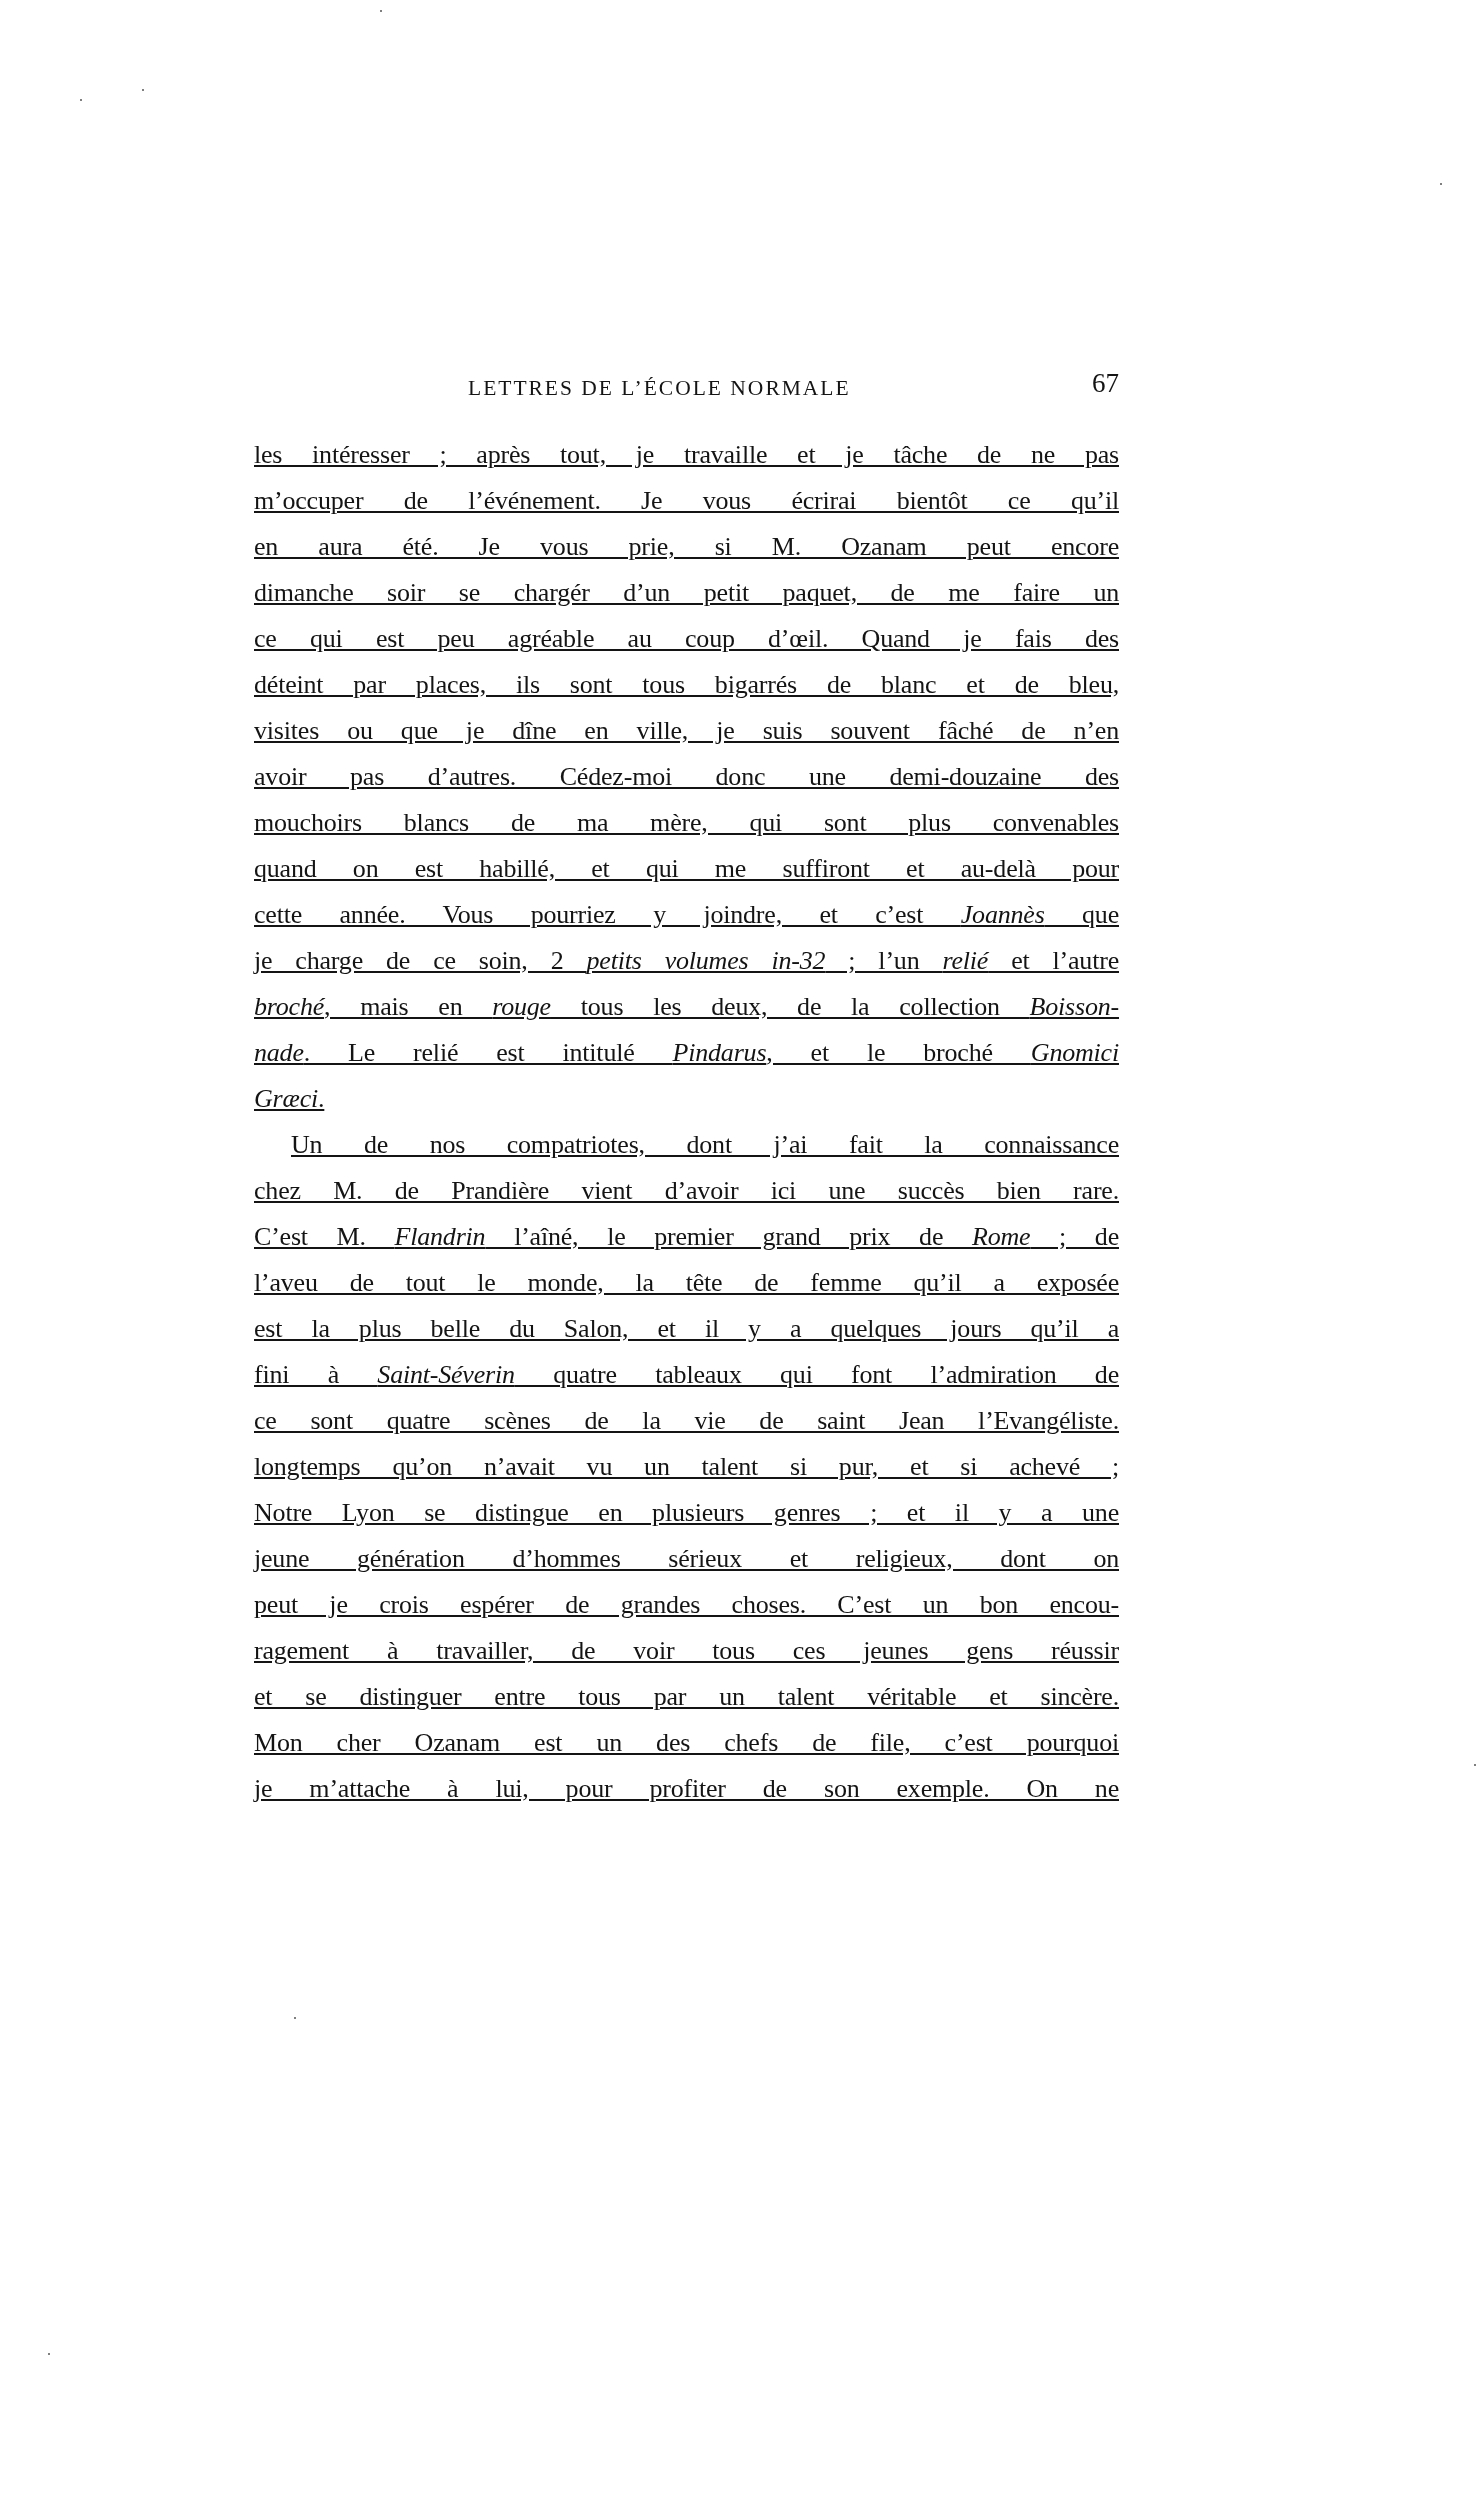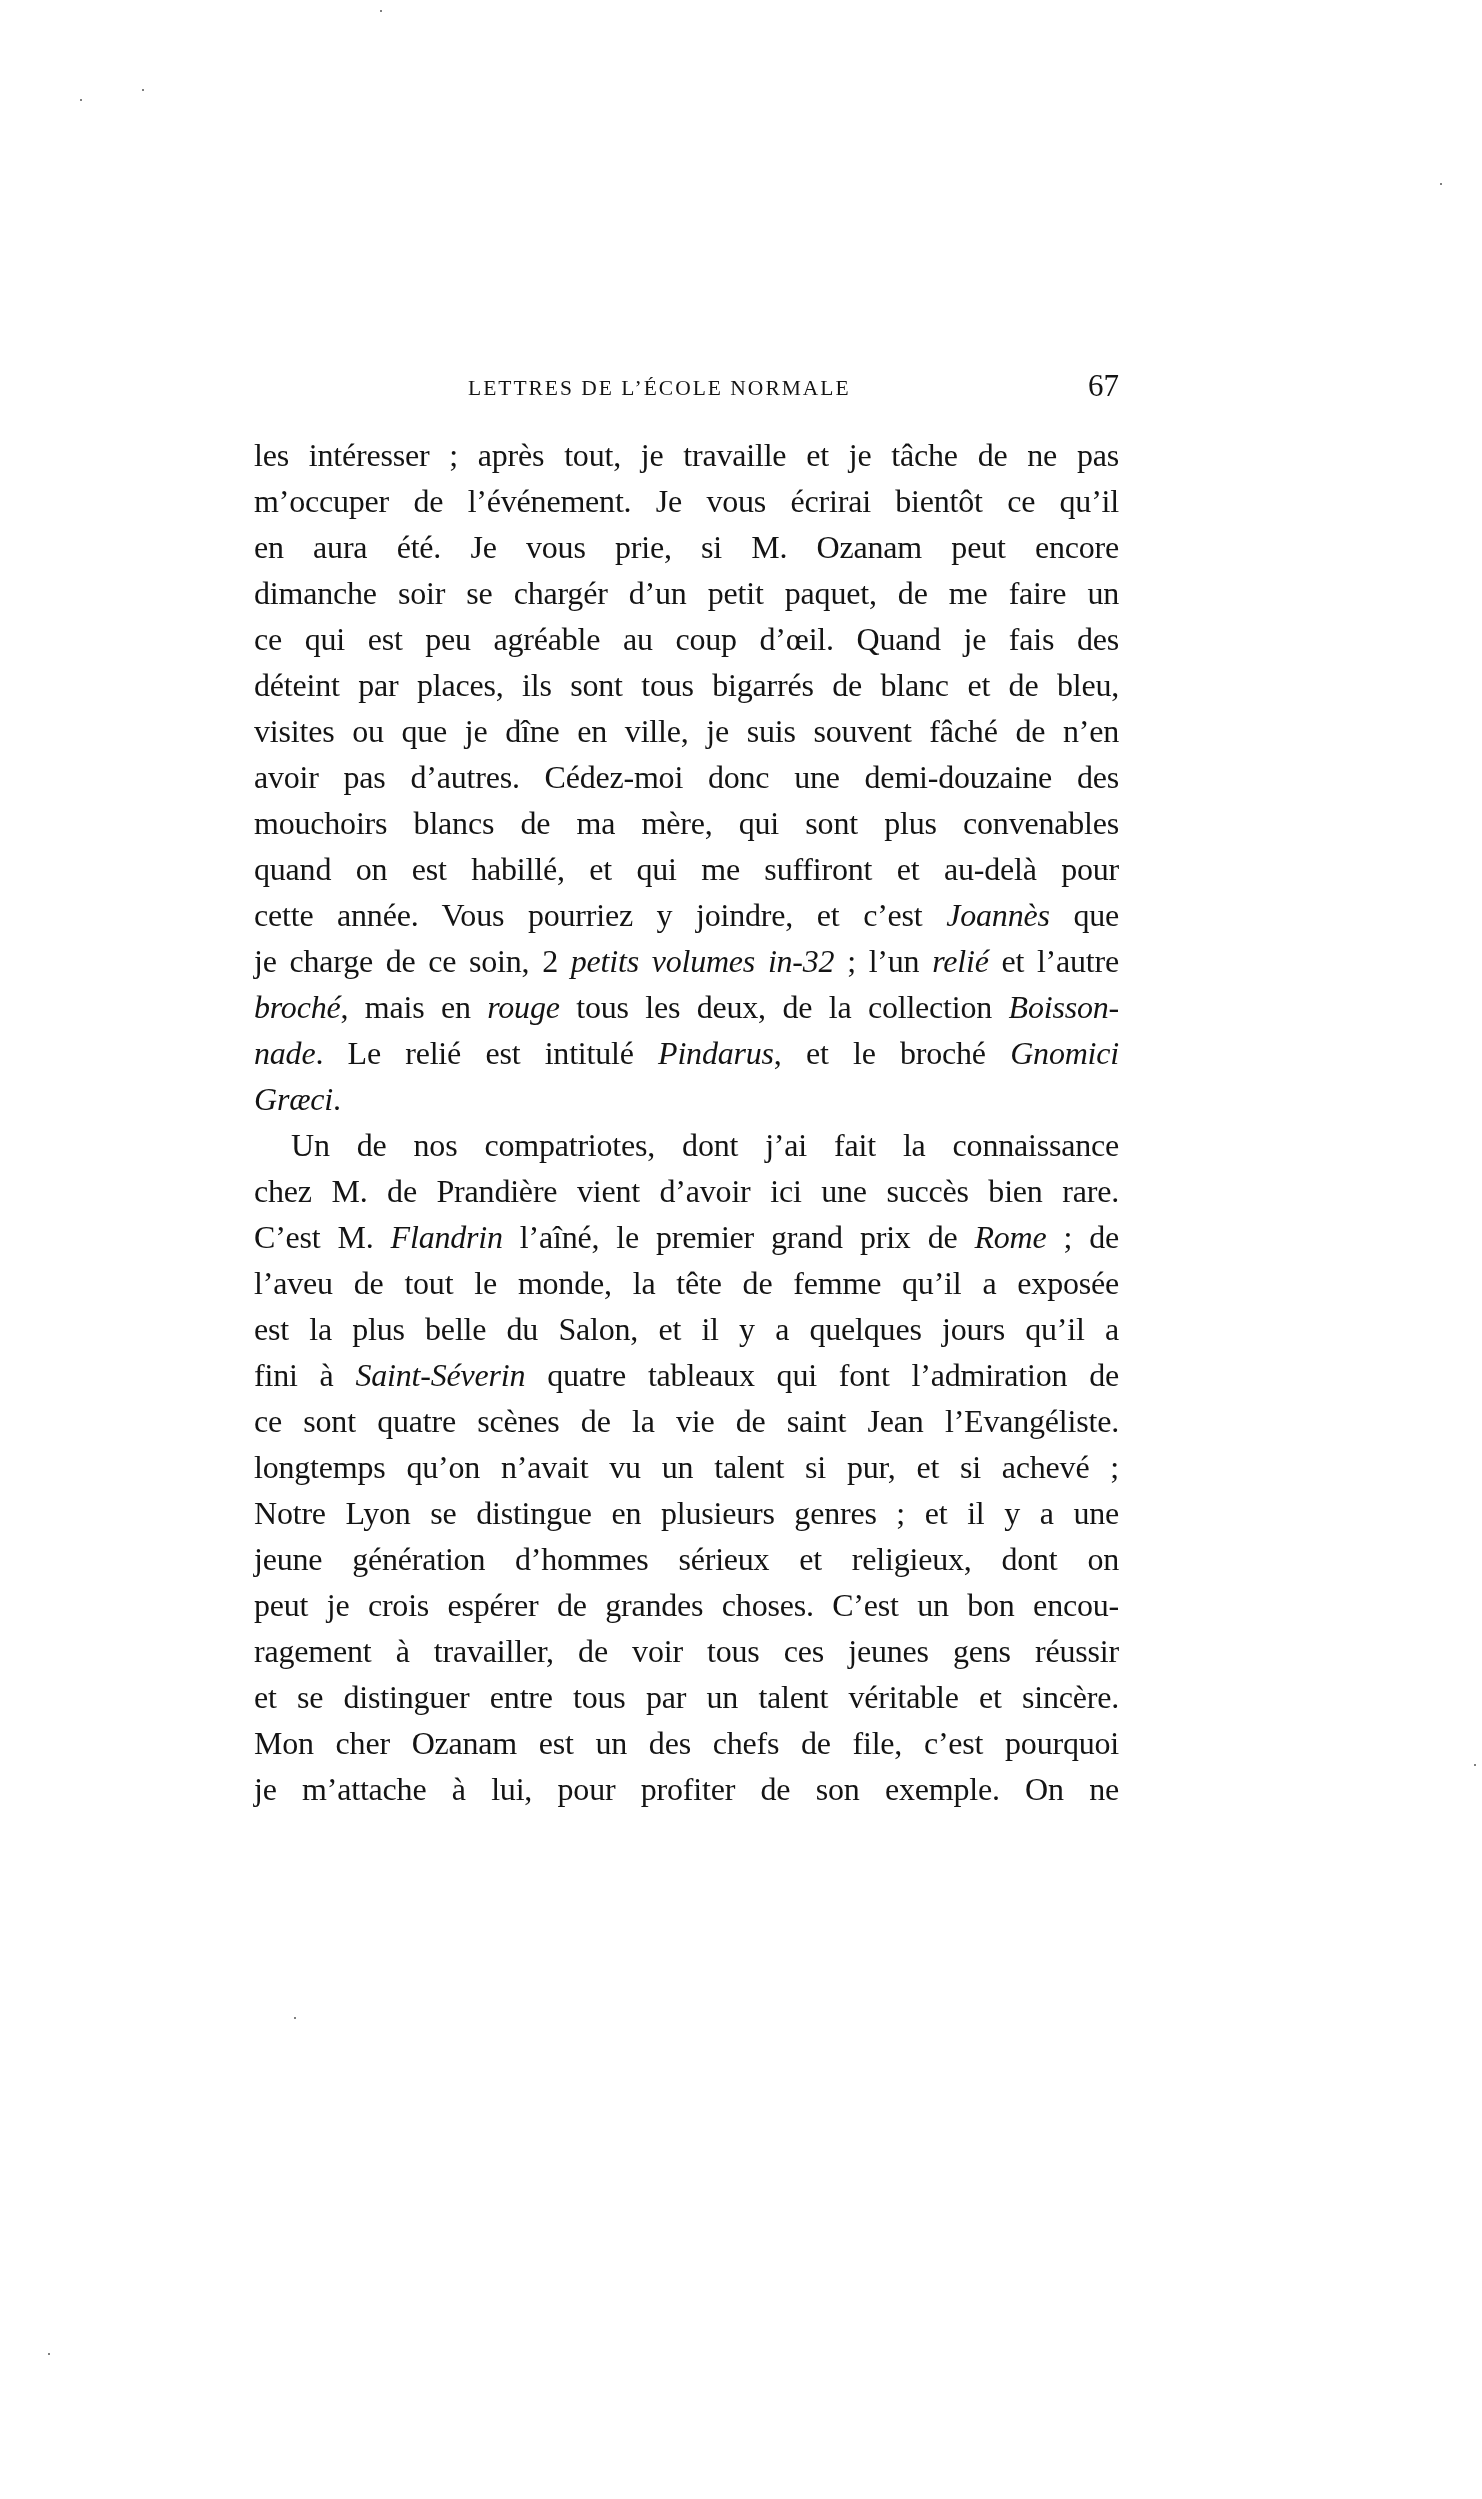--- a/index.html
+++ b/index.html
@@ -36,37 +36,38 @@
       font-size: 24px;
       letter-spacing: 2px;
       font-variant: small-caps;
       text-transform: uppercase;
       font-size: 21.5px;
     }
     .page-number {
       position: absolute;
       right: 0;
       top: 0;
-      font-size: 31px;
+      font-size: 27px;
     }
     .text-block {
       position: absolute;
       left: 254px;
       top: 432px;
       width: 865px;
     }
     .line {
       display: block;
       height: 46px;
       line-height: 46px;
-      font-size: 32px;
+      font-size: 26px;
       white-space: nowrap;
       text-align: justify;
       text-align-last: justify;
       letter-spacing: -0.2px;
+      text-decoration: underline;
     }
     .line.last {
       text-align-last: left;
     }
     .line.indent {
       padding-left: 37px;
     }
     .line em, .line i {
       font-style: italic;
     }

